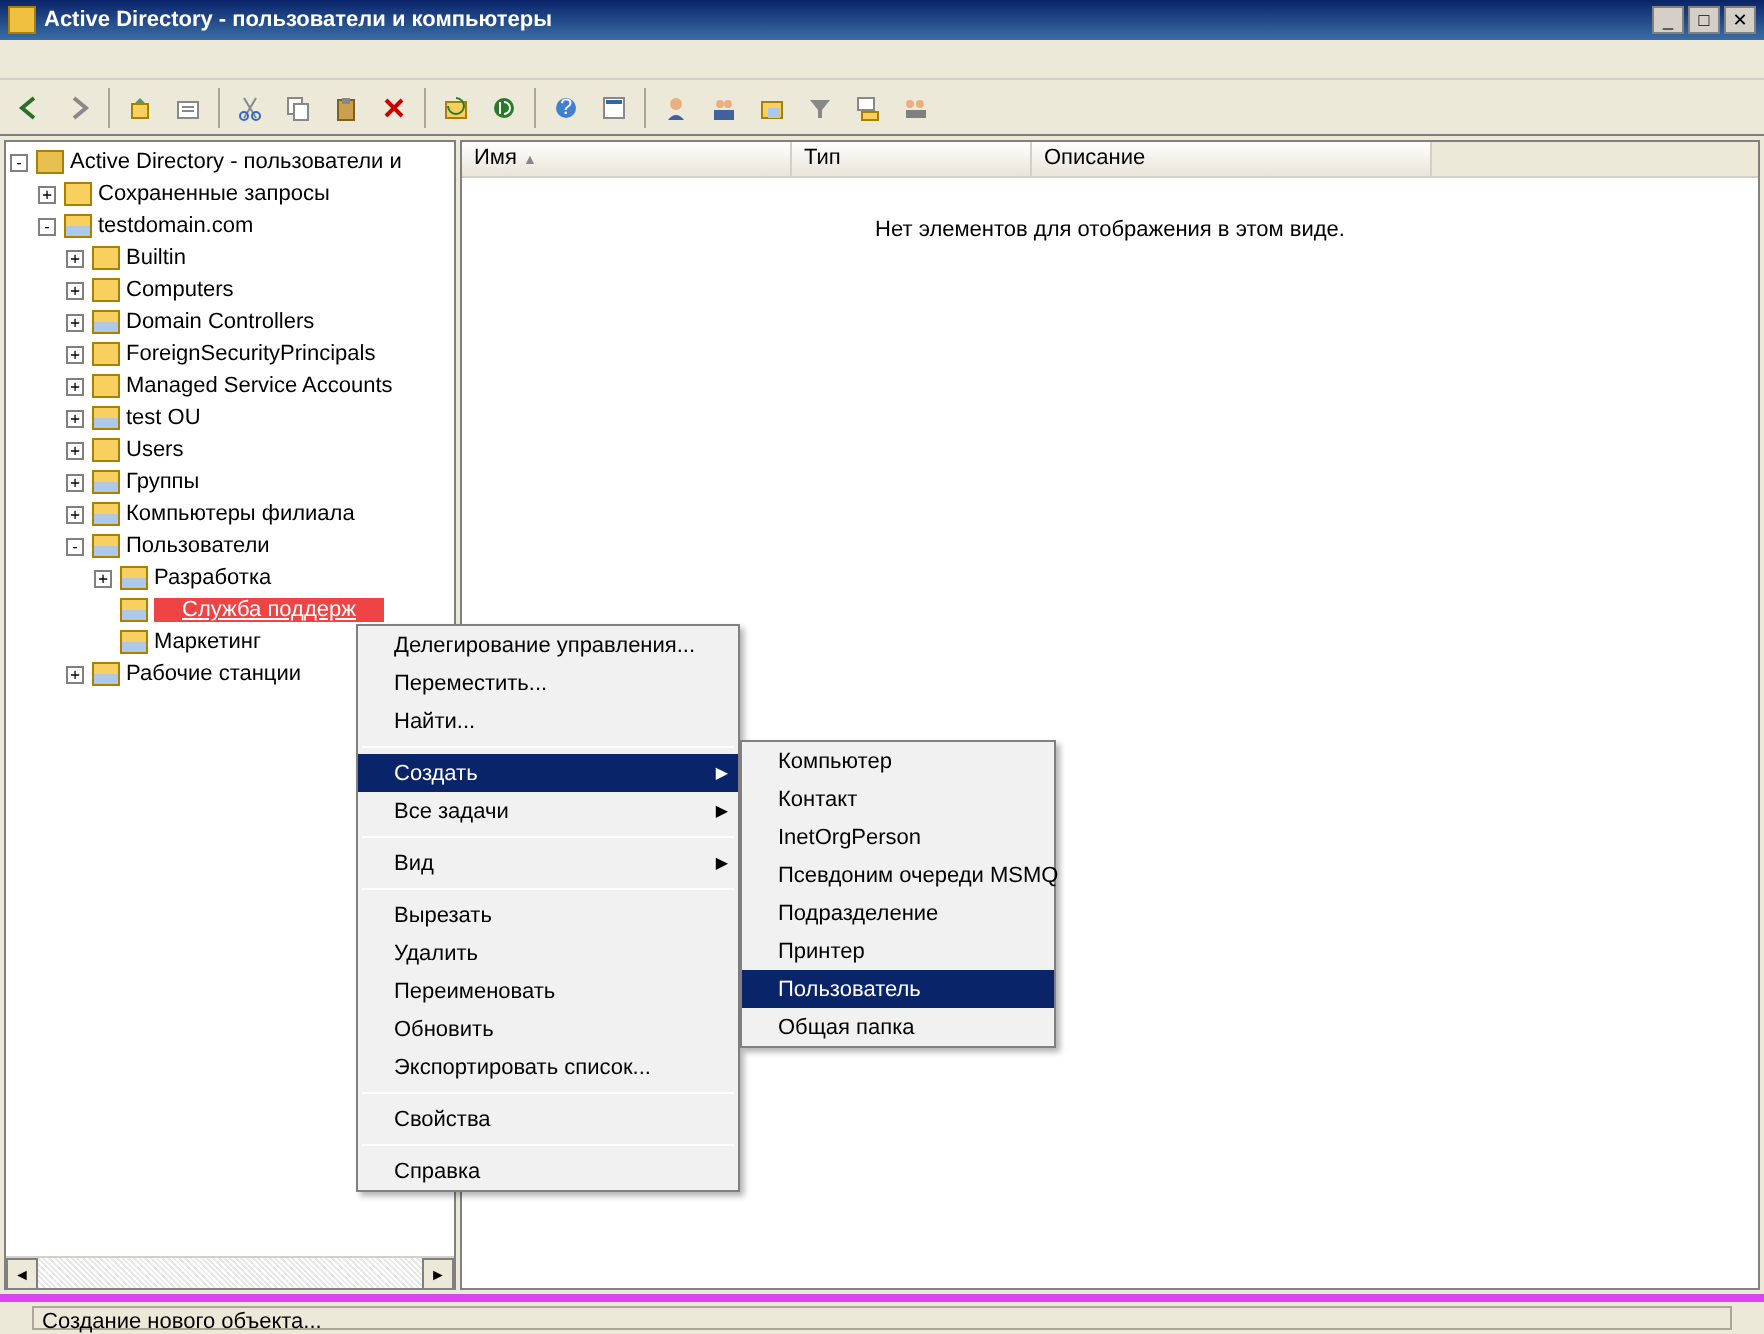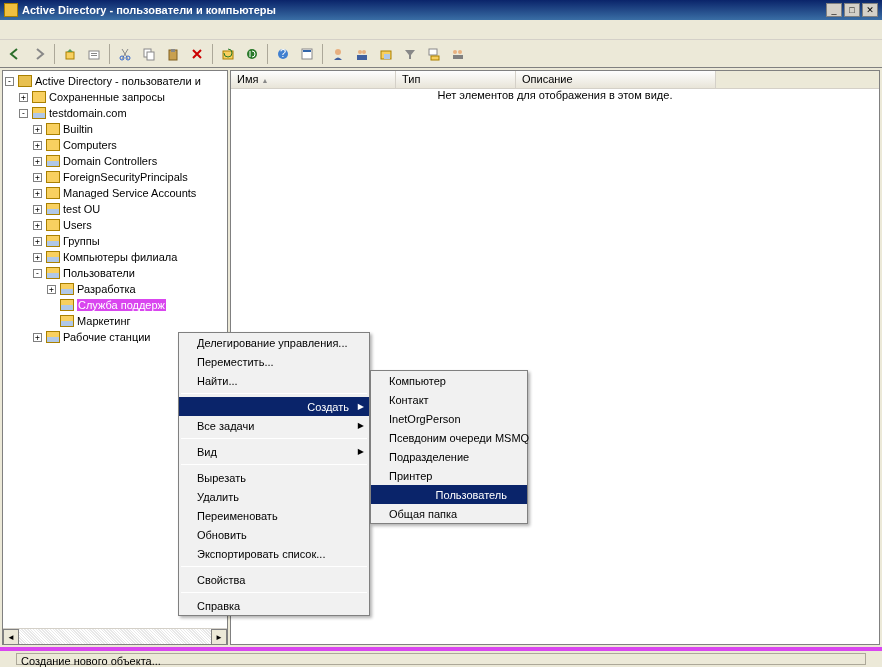--- a/index.html
+++ b/index.html
@@ -17,36 +17,36 @@
 .main { position: absolute; top: 68px; left: 0; right: 0; bottom: 20px; display: flex; }
 .treepane { width: 226px; background: #fff; border: 1px solid #808080; margin: 2px; position: relative; overflow: hidden; }
 .tree { padding: 2px; }
 .tree-row { display: flex; align-items: center; height: 16px; white-space: nowrap; }
 .tree-row .indent { display: inline-block; }
 .exp { width: 9px; height: 9px; border: 1px solid #808080; background: #fff; display: inline-flex; align-items: center; justify-content: center; font-size: 8px; line-height: 7px; margin-right: 4px; font-family: monospace; }
 .exp-blank { width: 9px; height: 9px; display: inline-block; margin-right: 4px; }
 .folder { width: 14px; height: 12px; background: #f8d060; border: 1px solid #aa8000; margin-right: 3px; flex-shrink: 0; }
 .folder.sp { background: linear-gradient(#f8d060 50%, #b0c8e8 50%); }
 .folder.root { background: #e8c050; }
-.tree-row.sel .label { background: #d946ef; color: #fff; padding: 0 1px; }
+.tree-row.sel .label { background: #ef4444; color: #fff; padding: 0 14px; text-decoration: underline; }
 .tree-scroll { position: absolute; bottom: 0; left: 0; right: 0; height: 16px; background: #ece9d8; display: flex; border-top: 1px solid #d4d0c8; }
 .tree-scroll .sbtn { width: 16px; height: 16px; background: #ece9d8; border: 1px solid #808080; display: flex; align-items: center; justify-content: center; font-size: 8px; }
 .tree-scroll .track { flex: 1; background: repeating-linear-gradient(45deg,#e8e8e8,#e8e8e8 1px,#fff 1px,#fff 2px); }
 .listpane { flex: 1; background: #fff; border: 1px solid #808080; margin: 2px 2px 2px 0; display: flex; flex-direction: column; }
 .listhdr { display: flex; background: #ece9d8; height: 18px; border-bottom: 1px solid #d4d0c8; }
 .col { padding: 2px 6px; border-right: 1px solid #d4d0c8; background: linear-gradient(#fefefe,#e8e4d8); }
-.listbody { flex: 1; text-align: center; color: #000; }
+.listbody { flex: 1; padding-top: 20px; text-align: center; color: #000; }
 .statusbar { position: absolute; bottom: 0; left: 0; right: 0; height: 20px; background: #ece9d8; border-top: 4px solid #d946ef; padding: 2px 16px; display: flex; }
 .statusbar .cell { border: 1px solid #aca899; padding: 1px 4px; flex: 1; }
 .ctxmenu { position: absolute; background: #f1f1f1; border: 1px solid #808080; box-shadow: 2px 2px 3px rgba(0,0,0,0.3); }
 .ctxmenu .row { height: 19px; display: flex; align-items: center; padding: 0 20px 0 18px; position: relative; white-space: nowrap; }
-.ctxmenu .row.sel { background: #0a246a; color: #fff; justify-content: flex-end; }
+.ctxmenu .row.sel { background: #0a246a; color: #fff; }
 .ctxmenu .row .arrow { position: absolute; right: 5px; font-size: 8px; }
 .ctxmenu .sep { height: 1px; background: #aca899; margin: 3px 2px; border-bottom: 1px solid #fff; }
-#ctx1 { top: 312px; left: 178px; width: 192px; margin-top: 20px; }
+#ctx1 { top: 312px; left: 178px; width: 192px; }
 #ctx2 { top: 370px; left: 370px; width: 158px; }
 svg { display: block; }
 </style>
 </head>
 <body>
 
 <div class="titlebar">
   <div class="icon"></div>
   <div class="title">Active Directory - пользователи и компьютеры</div>
   <div class="win-btns">

